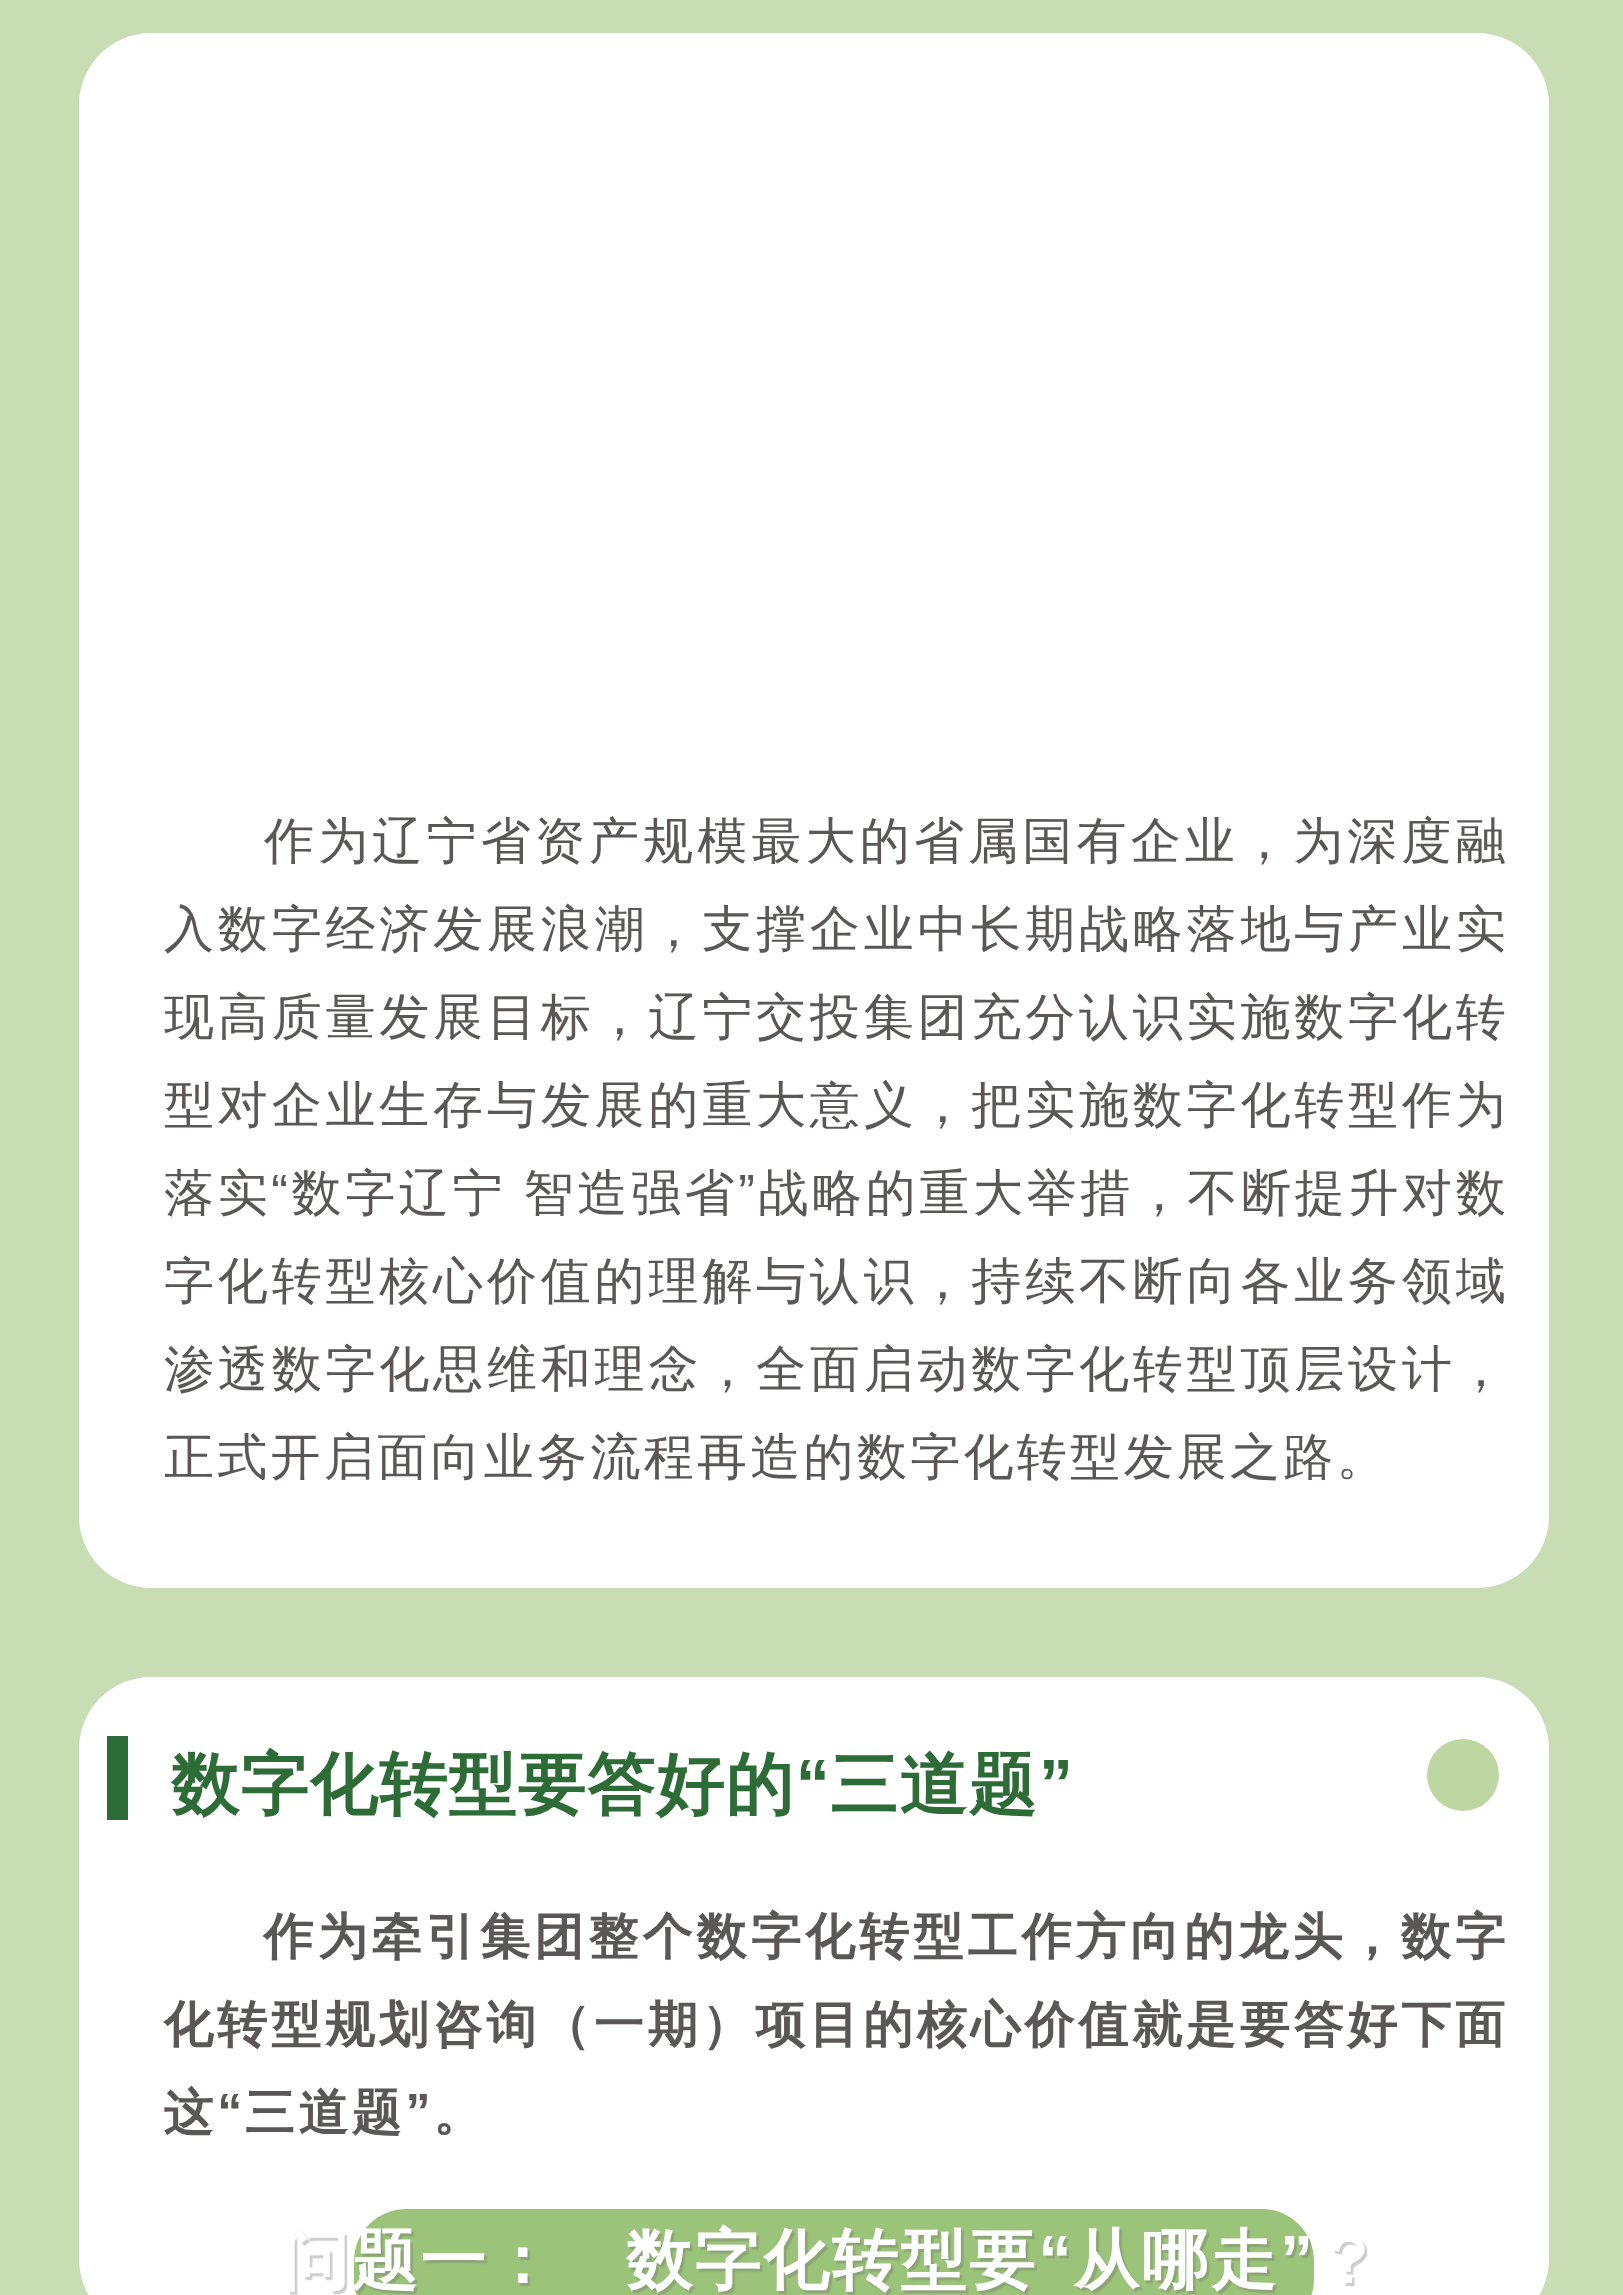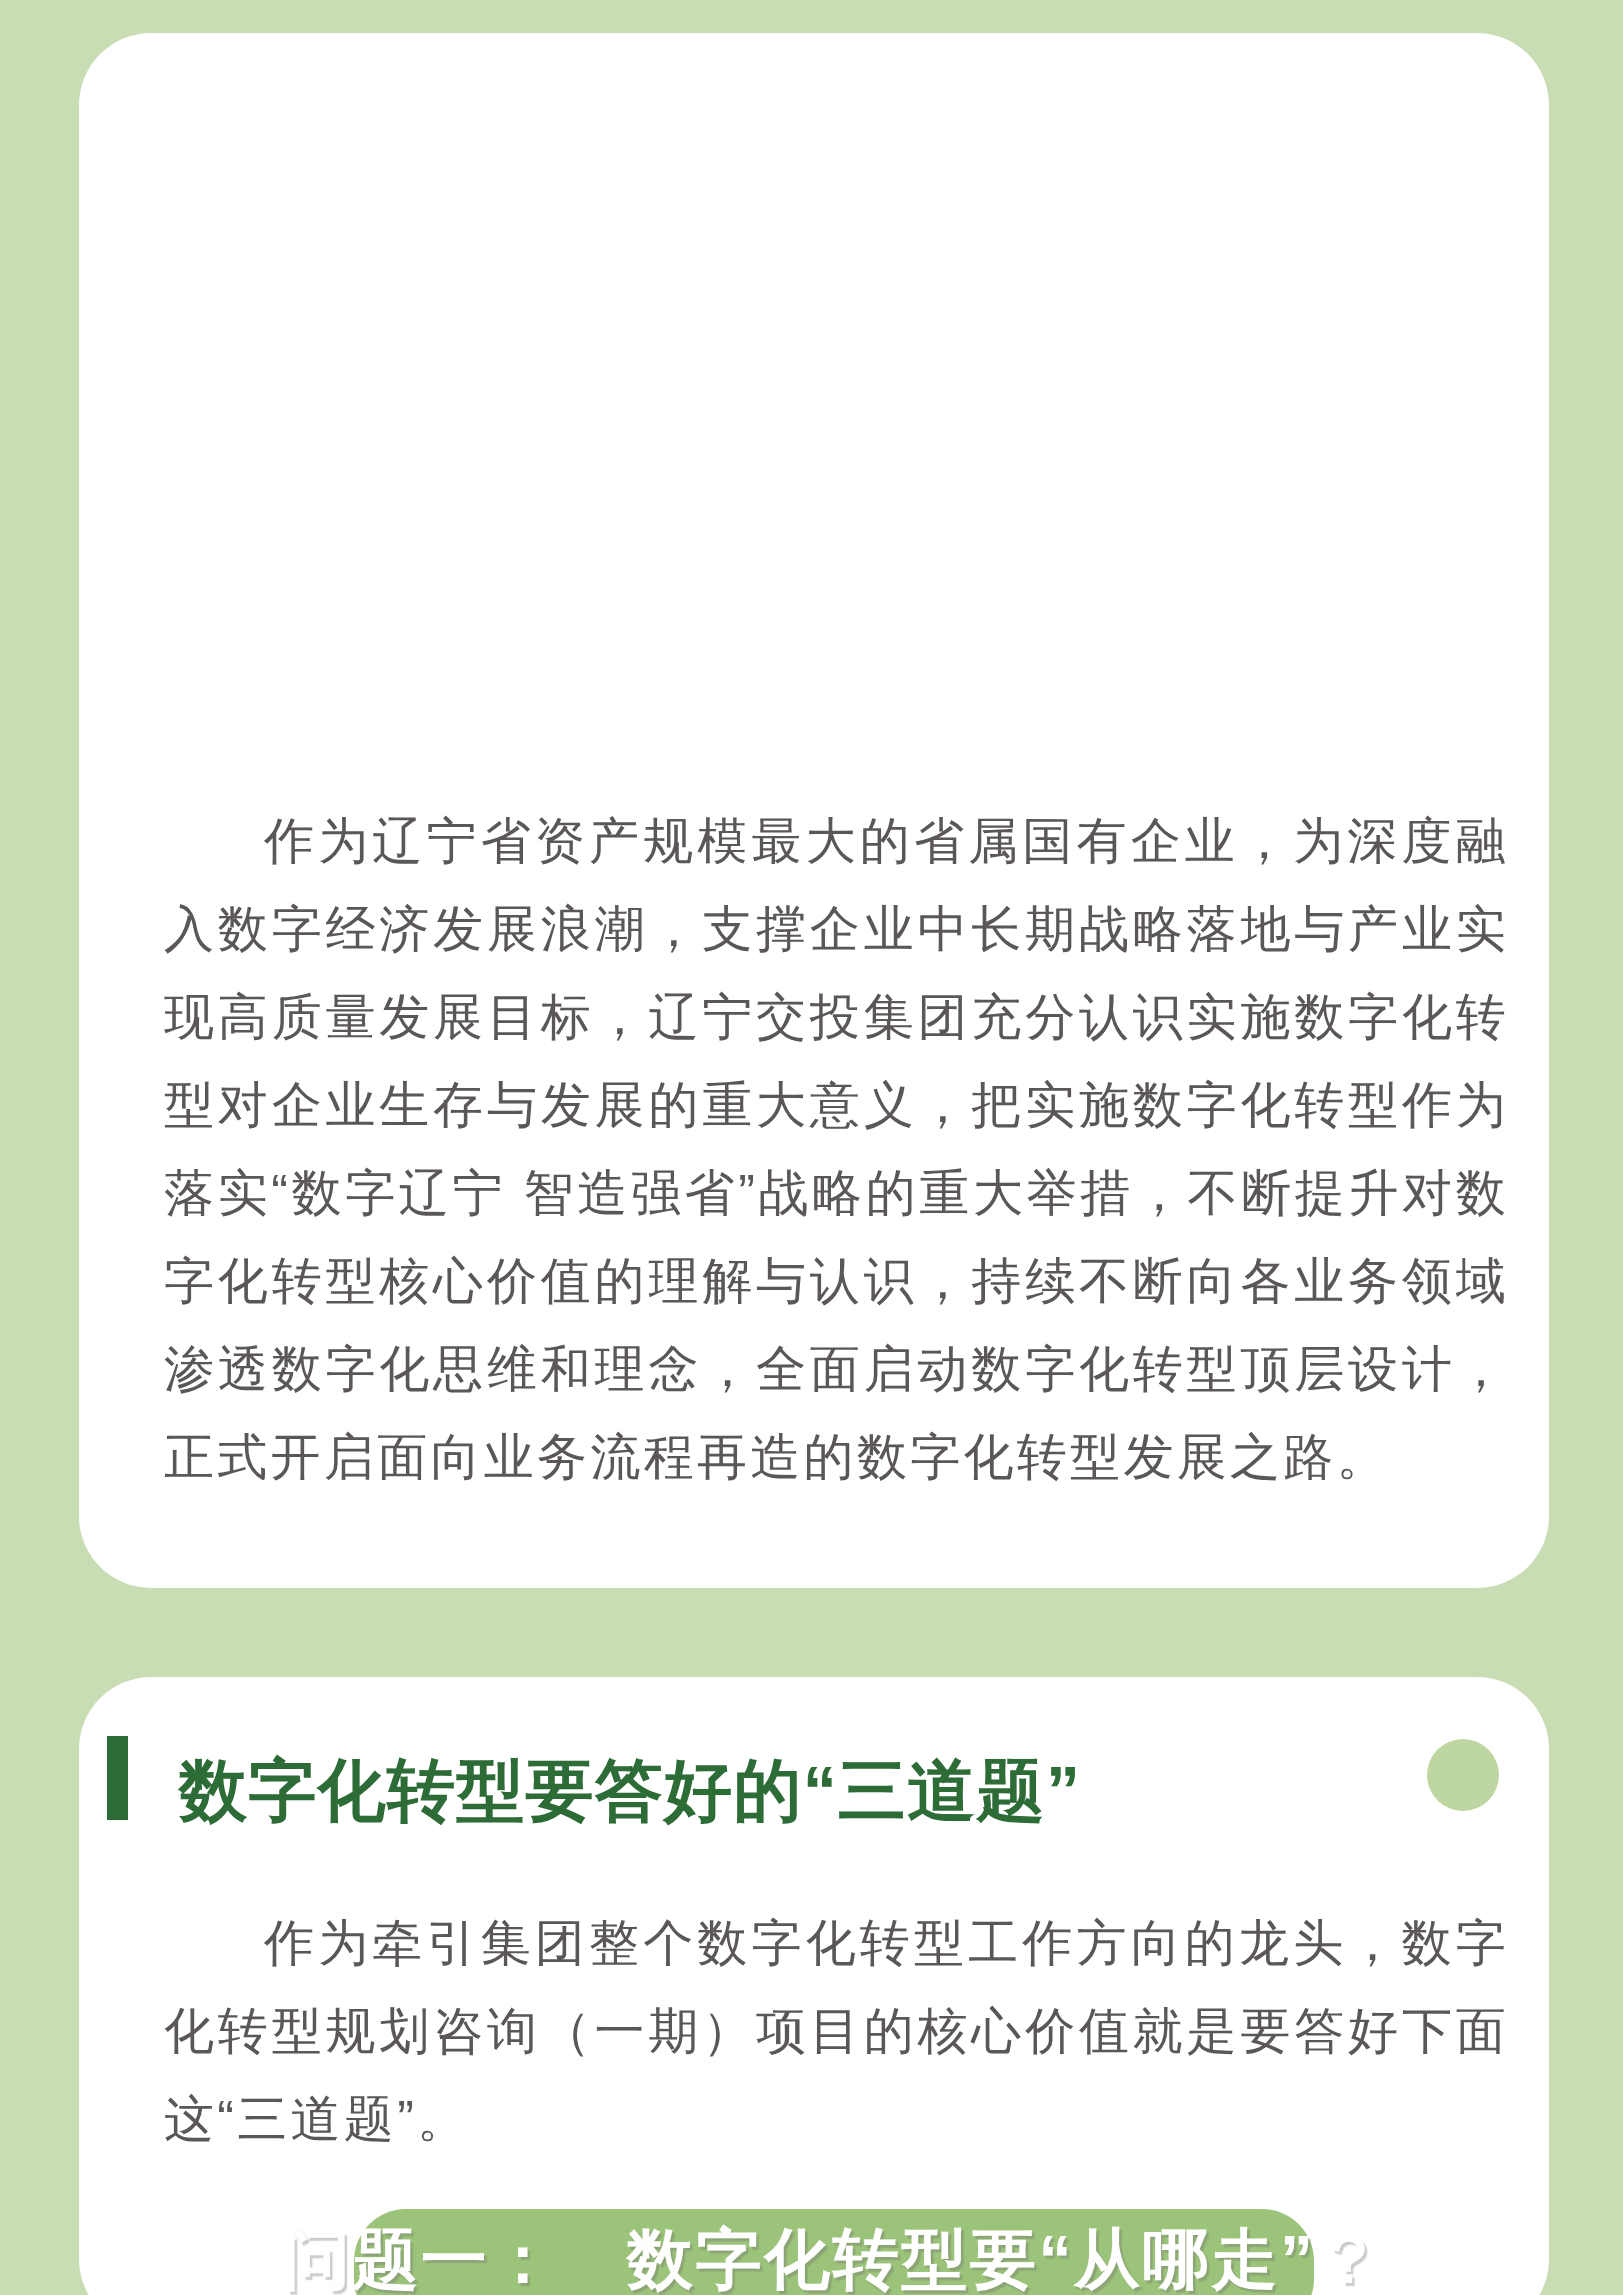--- a/index.html
+++ b/index.html
@@ -39,34 +39,34 @@
     color: #5b5757;
     font-size: 50px;
     line-height: 88px;
     letter-spacing: 3.3px;
     text-align: justify;
     text-indent: 2em;
     margin: 0;
   }
   .card-intro .par-1 { top: 85px; }
   .card-intro .par-2 { top: 764px; }
-  .card-section .par-3 { top: 222px; }
+  .card-section .par-3 { top: 215px; font-weight: bold; }
   .section-title-bar {
     position: absolute;
     left: 27.5px;
     top: 59px;
     width: 21.6px;
     height: 84px;
     background: #2d6b37;
   }
   .section-title {
     position: absolute;
     left: 88px;
     top: 58px;
-    margin: 12px;
+    margin: 5px;
     color: #2d6b37;
     font-size: 68px;
     line-height: 86px;
     font-weight: bold;
     letter-spacing: 1.3px;
     white-space: nowrap;
     text-align: right;
   }
   .section-circle {
     position: absolute;

